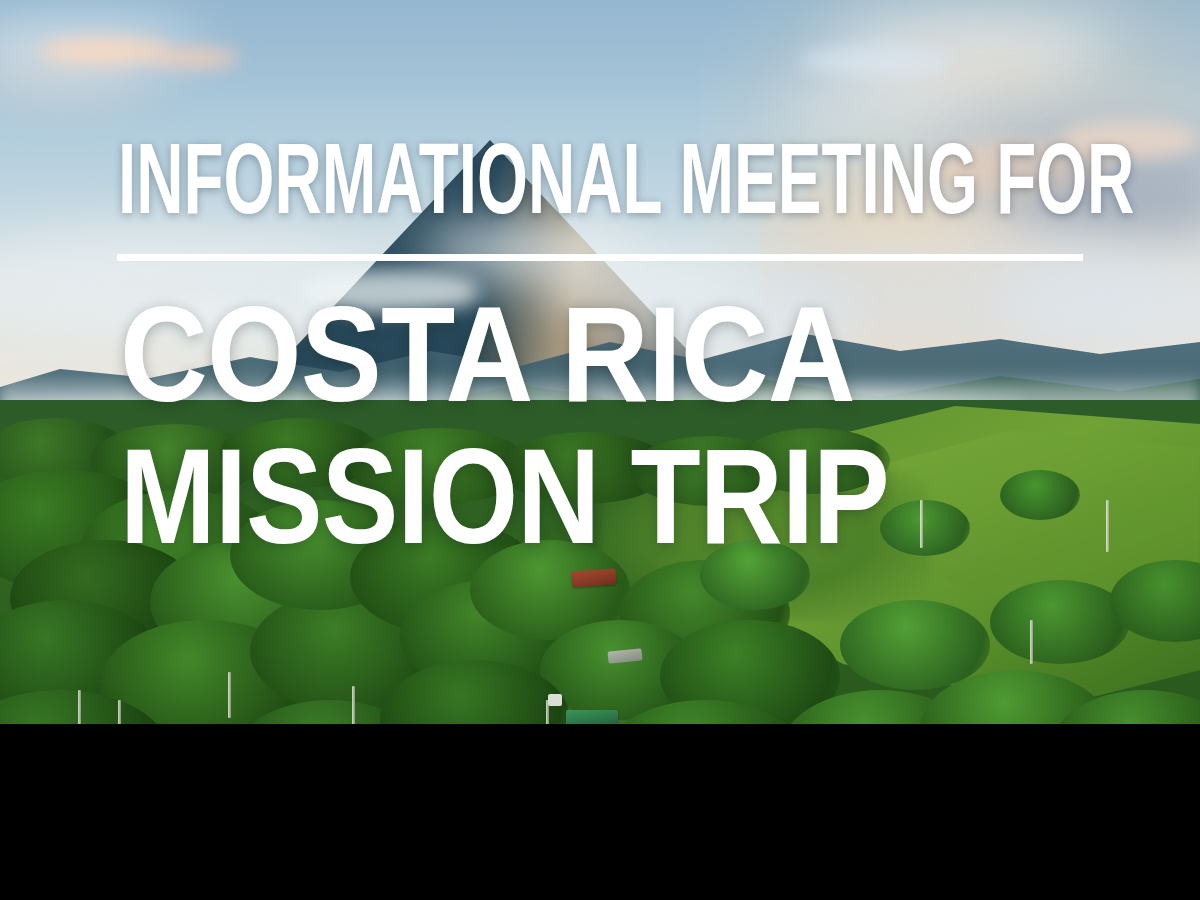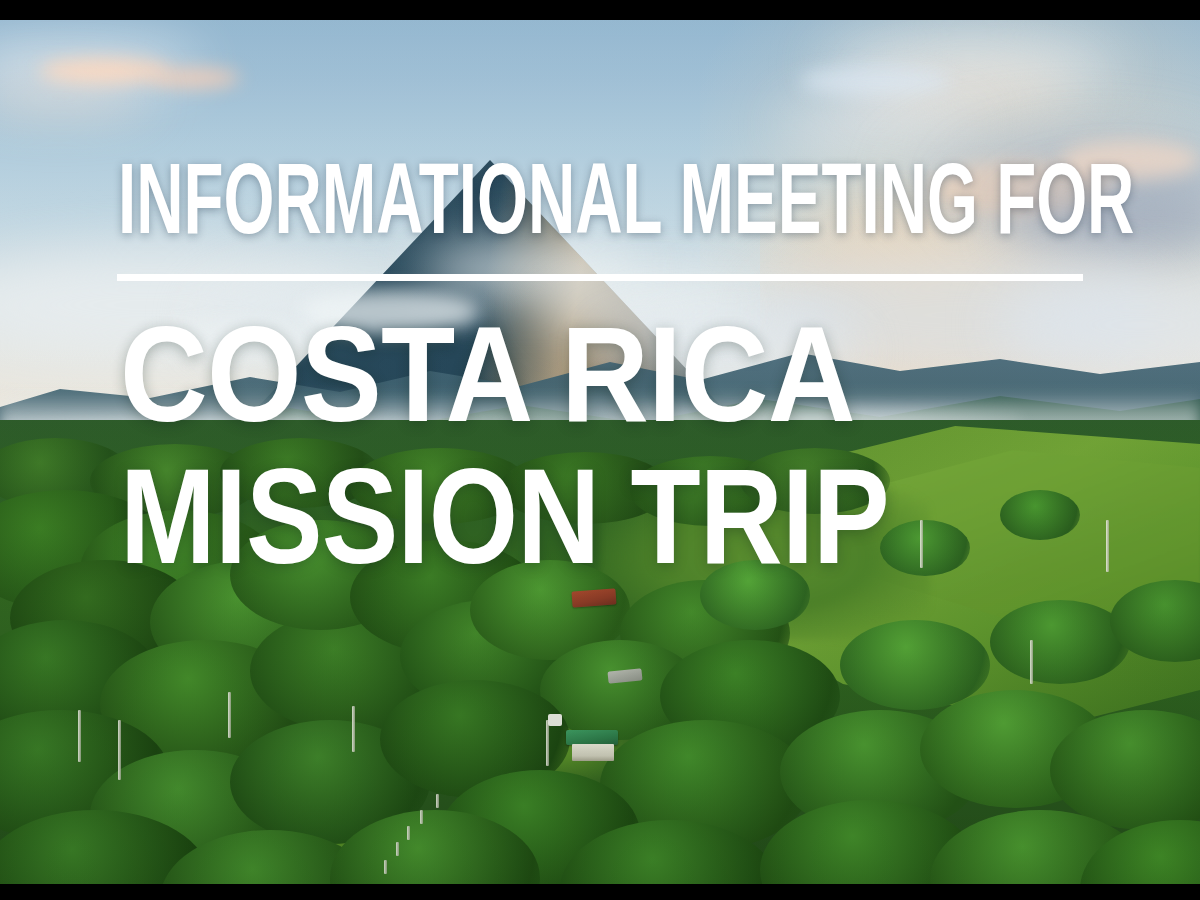--- a/index.html
+++ b/index.html
@@ -3,25 +3,24 @@
 <meta charset="utf-8">
 <style>
   html, body {
     margin: 0;
     padding: 0;
     background: #000;
   }
   .poster {
     position: relative;
     width: 1200px;
-    height: 864px;
+    height: 724px;
     overflow: hidden;
     font-family: "Liberation Sans", sans-serif;
     background: #0f2a10;
-    margin-top: 20px;
   }
 
   
   .sky {
     position: absolute;
     left: 0; top: 0;
     width: 1200px; height: 430px;
     background:
       linear-gradient(180deg,
         #8fb4ce 0%,

